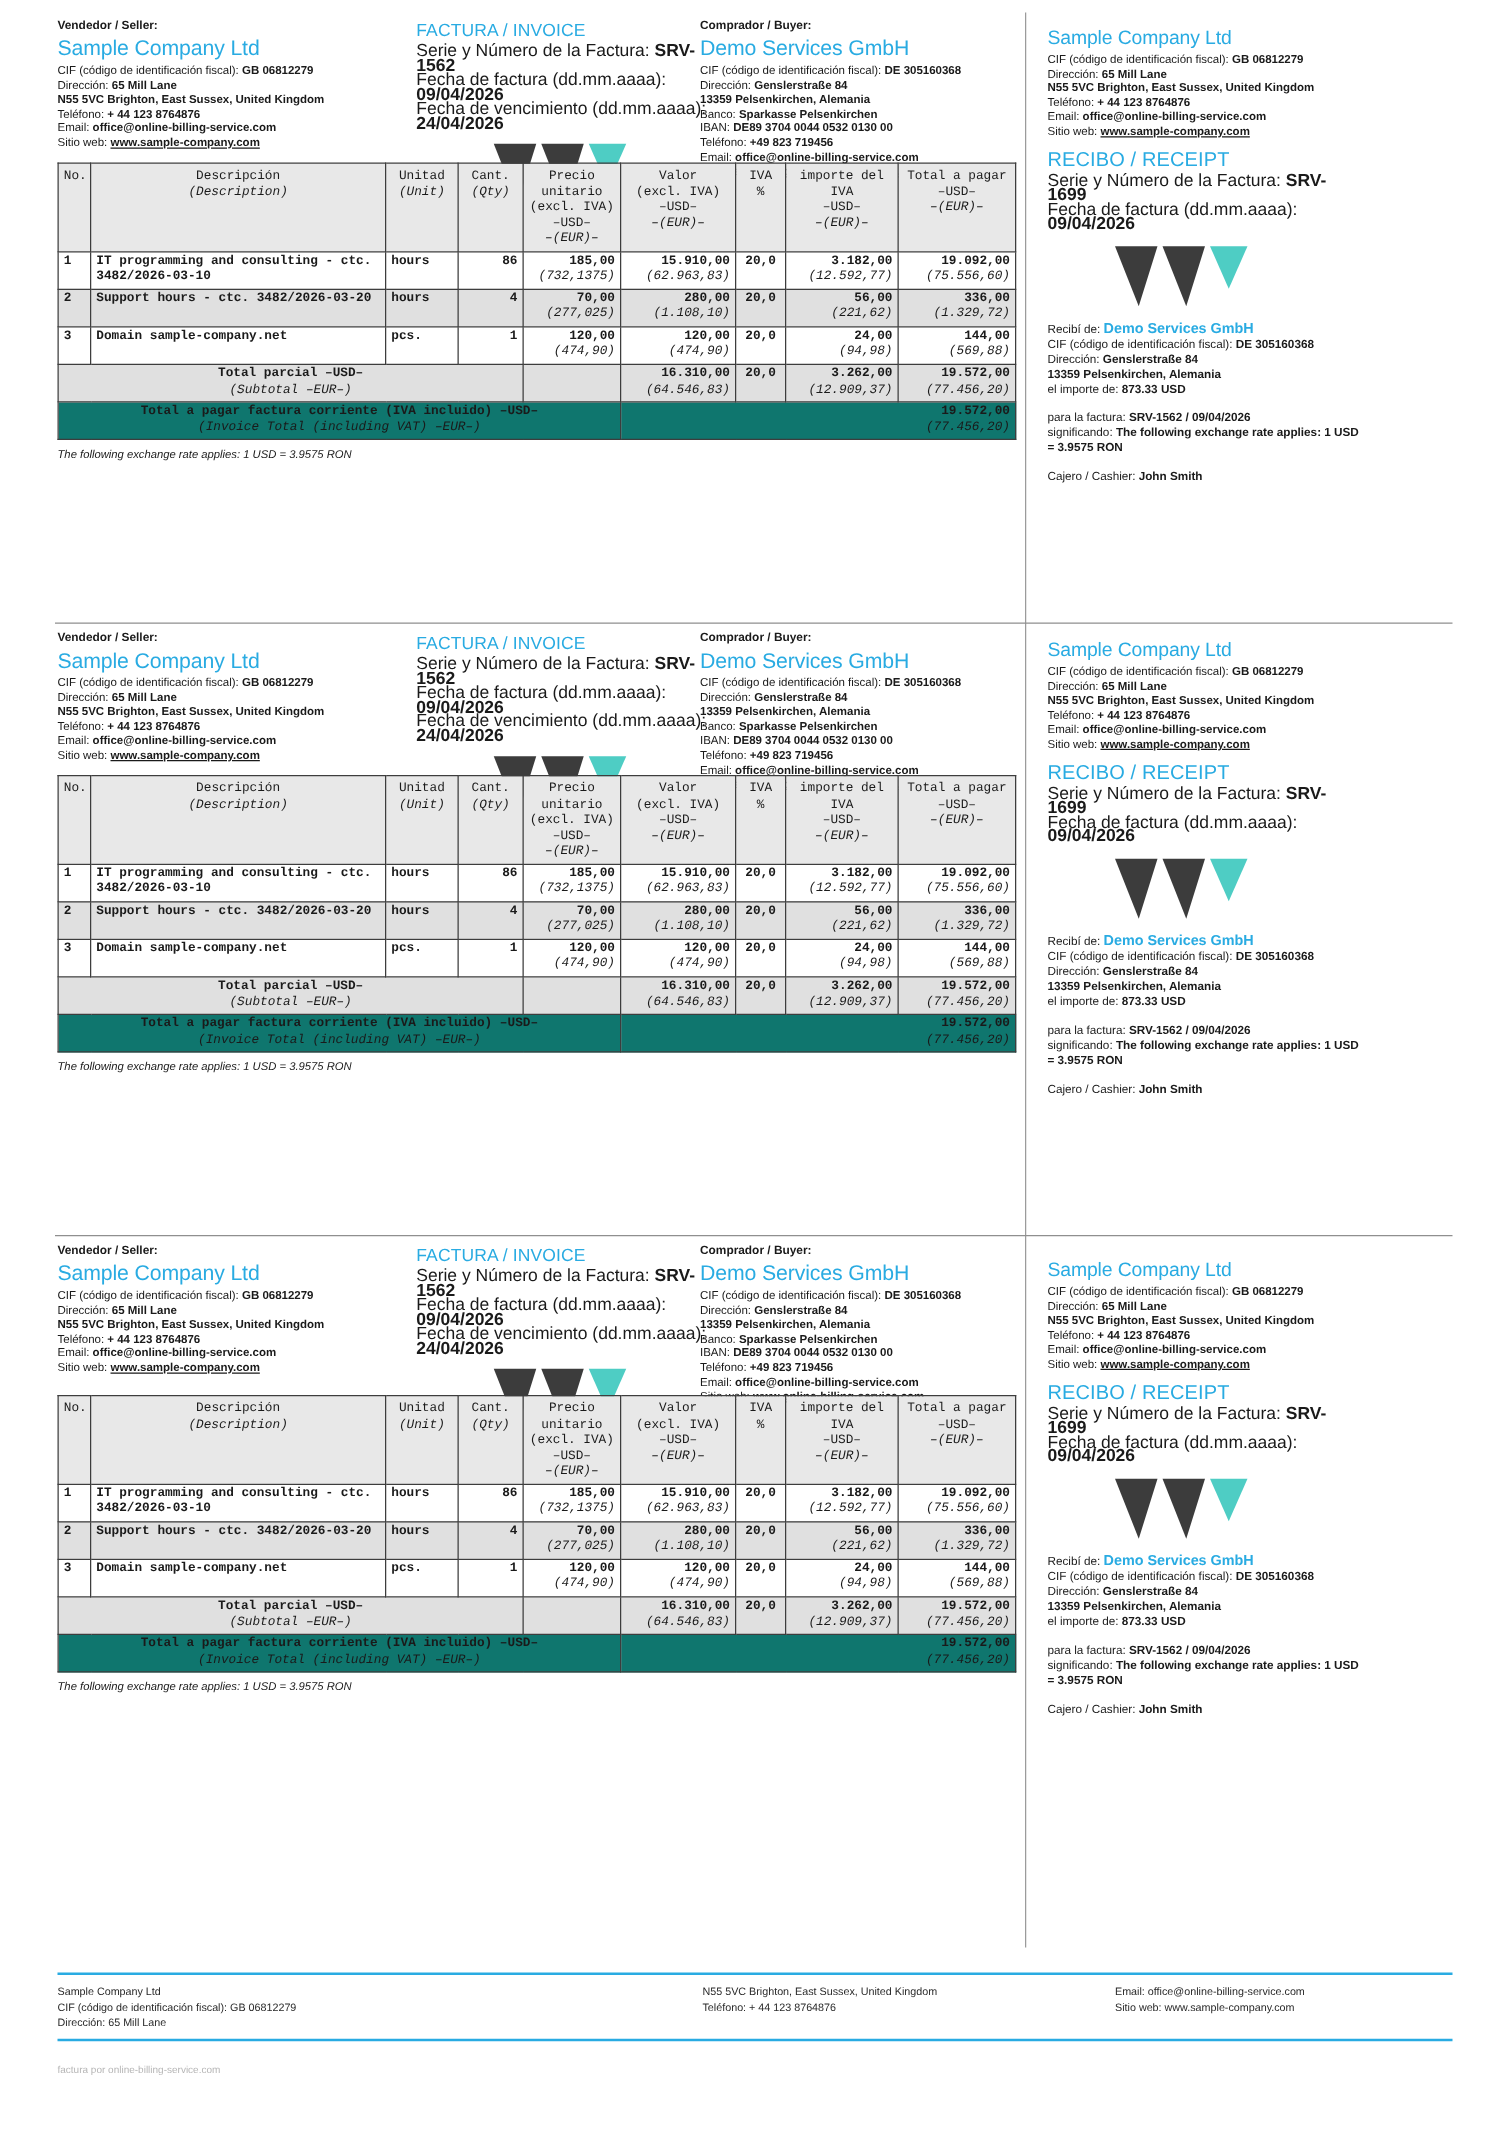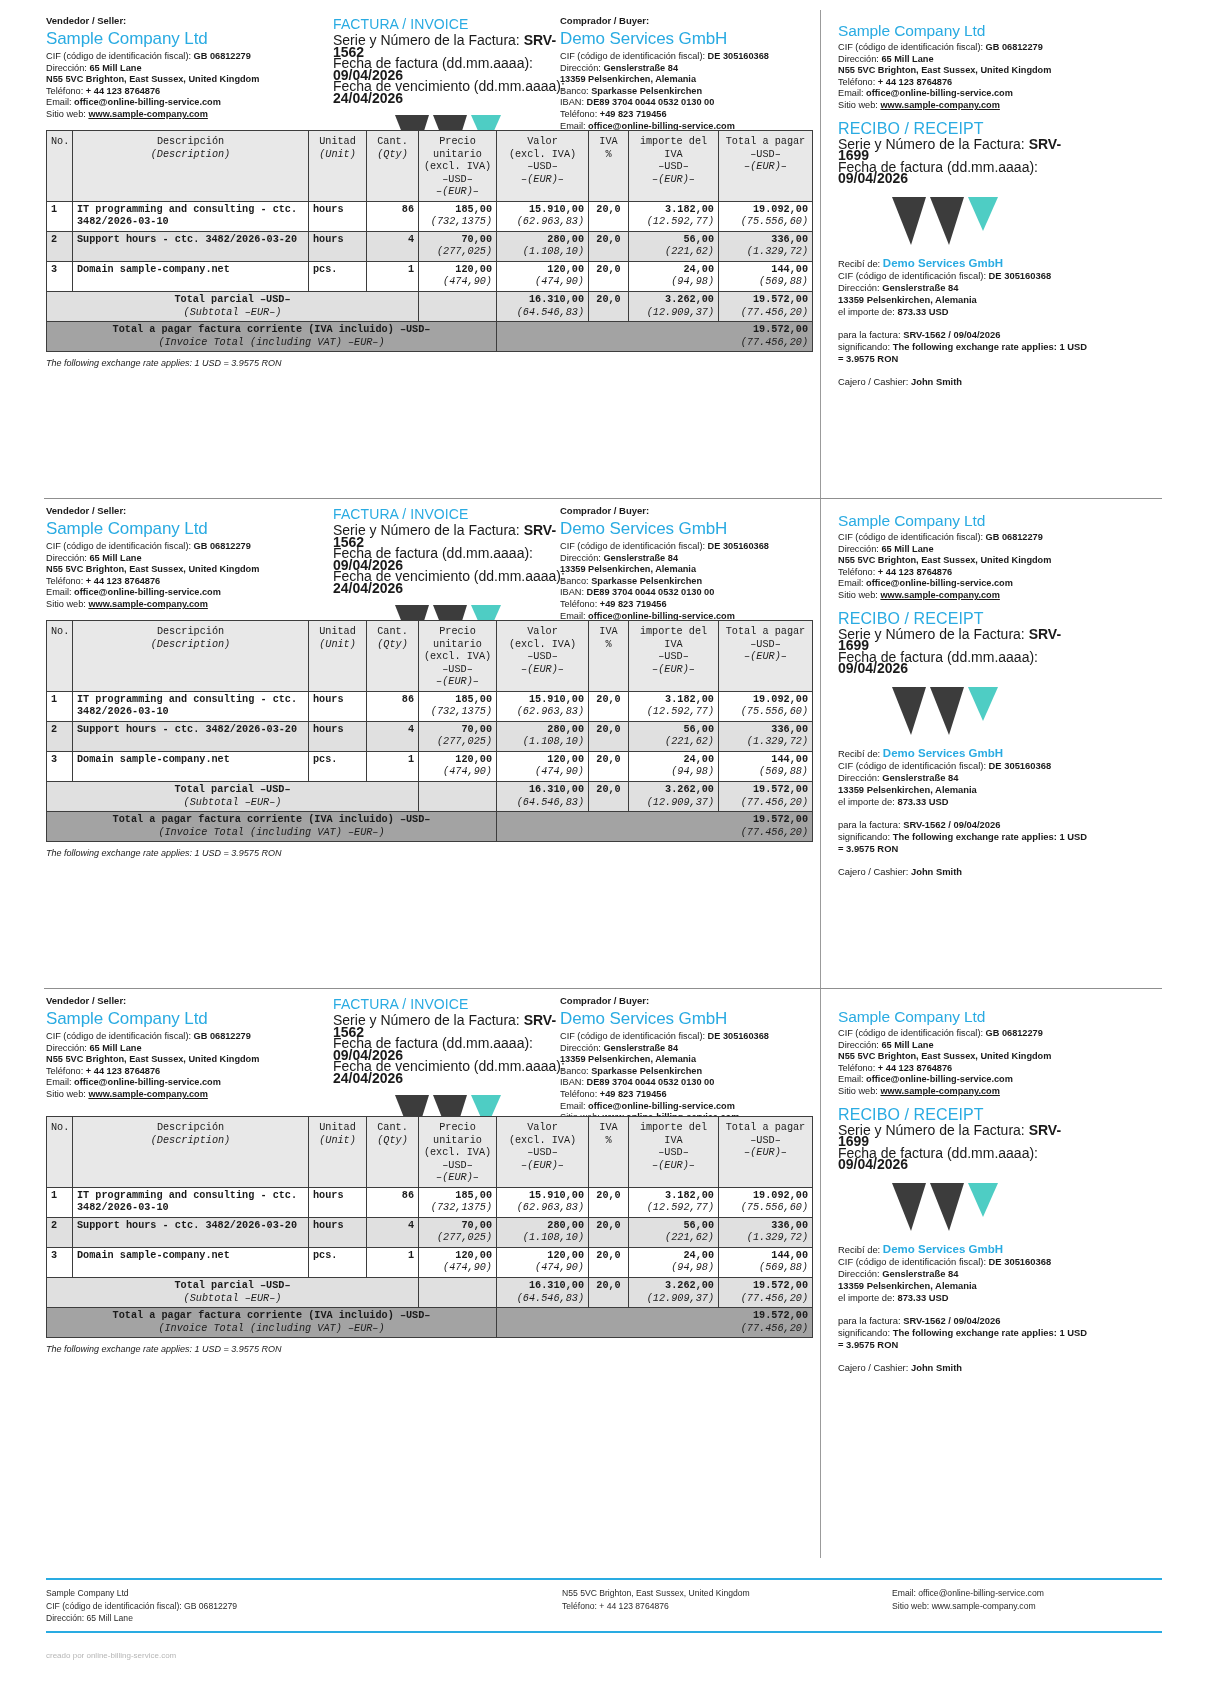--- a/index.html
+++ b/index.html
@@ -74,21 +74,21 @@
   table.items tbody td { height:28px; line-height:12.6px; }
   tr.odd  td { background:#ffffff; }
   tr.even td { background:#e0e0e0; }
   td.num   { text-align:right;  font-weight:bold; }
   td.c     { text-align:center; font-weight:bold; }
   td.l     { text-align:left;   font-weight:bold; }
   td.idx   { text-align:left;   font-weight:bold; width:24px; }
   .sub { display:block; font-style:italic; font-weight:normal; text-align:right; }
 
   tr.total td { background:#e0e0e0; font-weight:bold; height:34px; }
-  tr.grand td { background:#a3a3a3; font-weight:bold; height:34px; }
+  tr.grand td { background:#0f766e; font-weight:bold; height:34px; }
   .ttl-lbl { text-align:center; }
   .ttl-lbl .it2 { display:block; font-style:italic; font-weight:normal; }
 
   .fxnote {
     position:absolute; left:46px;
     font-size:9px; font-style:italic; color:#1a1a1a;
   }
 
   
   .stub { position:absolute; left:838px; width:250px; }
@@ -131,21 +131,21 @@
         <div>N55 5VC Brighton, East Sussex, United Kingdom</div>
         <div>Teléfono: + 44 123 8764876</div>
       </div>
       <div class="fcol c">
         <div>Email: office@online-billing-service.com</div>
         <div>Sitio web: www.sample-company.com</div>
       </div>
     </div>
     <div class="fline"></div>
   </div>
-  <div class="credit">creado por online-billing-service.com</div>
+  <div class="credit">factura por online-billing-service.com</div>
 
     <div class="block" style="top: 0px;">
 
       <div class="hdr">
 
         <div class="col-seller">
           <div class="lbl-sm">Vendedor / Seller:</div>
           <div class="coname">Sample Company Ltd</div>
           <div class="addr">
             <span>CIF (código de identificación fiscal):</span>

